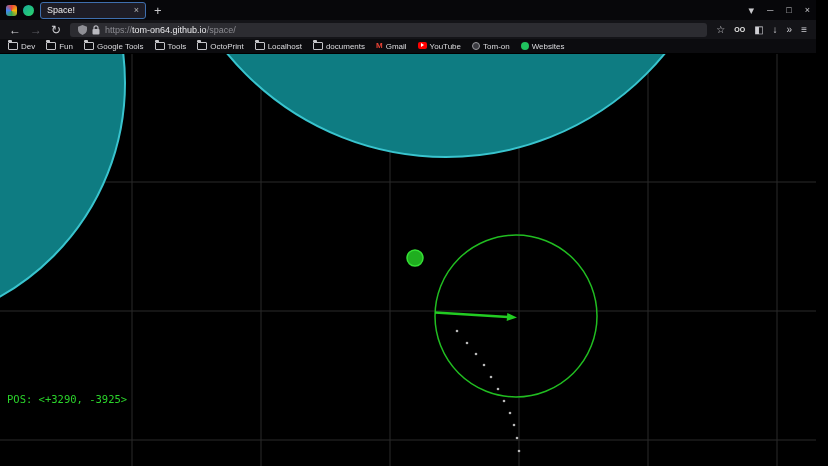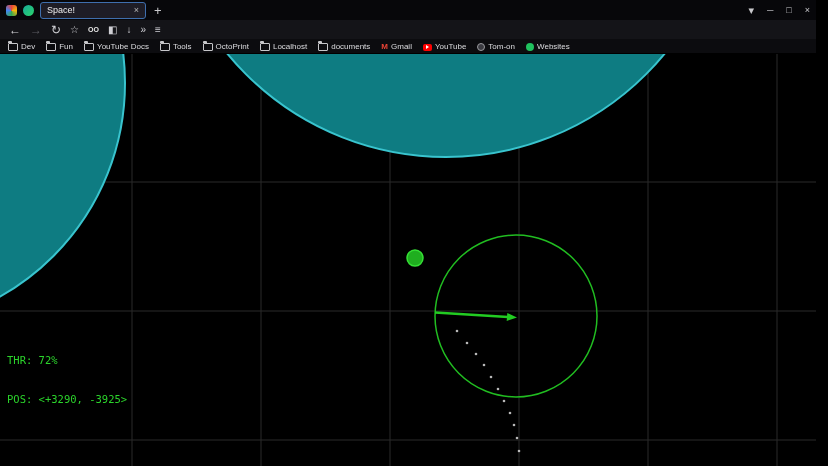--- a/index.html
+++ b/index.html
@@ -29,21 +29,21 @@
   .url-text{font-size:9px;white-space:nowrap;overflow:hidden;}
   .url-dim{color:#8c8c92;}
   .url-host{color:#e9e9ec;}
   .toolbar-right{display:flex;align-items:center;gap:9px;}
   .tb-icon{font-size:10px;color:#cfcfd4;line-height:1;cursor:pointer;}
   .ext-badge{font-size:7px;letter-spacing:0;color:#e6e6e6;font-weight:bold;}
 
   
   .bookmarksbar{height:14px;background:#0c0c0f;display:flex;align-items:center;gap:11px;
     padding:0 8px;flex:none;border-bottom:1px solid #000;}
-  .bm{display:inline-flex;align-items:flex-end;gap:3px;cursor:pointer;white-space:nowrap;}
+  .bm{display:inline-flex;align-items:flex-start;gap:3px;cursor:pointer;white-space:nowrap;}
   .bm-label{font-size:8px;color:#dcdcdf;}
   .folder{width:8px;height:6px;background:transparent;border:1px solid #c6c6c9;border-radius:1px;position:relative;display:inline-block;}
   .folder::before{content:"";position:absolute;top:-3px;left:-1px;width:4px;height:2px;background:#c6c6c9;border-radius:1px 1px 0 0;}
   .ic-gmail{font-size:8px;font-weight:bold;color:#ea4335;line-height:1;}
   .ic-youtube{width:9px;height:7px;background:#ff0000;border-radius:2px;position:relative;display:inline-block;}
   .ic-youtube::after{content:"";position:absolute;left:3px;top:1.5px;border-left:3px solid #fff;
     border-top:2px solid transparent;border-bottom:2px solid transparent;}
   .ic-site{width:8px;height:8px;border-radius:50%;background:#3a3a40;border:1px solid #9a9a9e;display:inline-block;box-sizing:border-box;}
   .ic-octo{width:8px;height:8px;border-radius:50%;background:#20c25e;display:inline-block;}
 
@@ -70,20 +70,34 @@
     <span class="chrome-icon">▾</span>
     <span class="chrome-icon winctl">─</span>
     <span class="chrome-icon winctl">□</span>
     <span class="chrome-icon winctl">×</span>
   </div>
 
   <div class="navbar">
     <span class="nav-icon">←</span>
     <span class="nav-icon disabled">→</span>
     <span class="nav-icon">↻</span>
+    <div class="urlbar">
+      <span style="display:inline-flex;">
+        <svg width="9" height="10" viewBox="0 0 9 10">
+            <path d="M4.5 0 L9 1.8 V4.6 C9 7.4 7 9.2 4.5 10 C2 9.2 0 7.4 0 4.6 V1.8 Z" fill="#8f8f95"></path>
+          </svg>
+      </span>
+      <span style="display:inline-flex;">
+        <svg width="8" height="10" viewBox="0 0 8 10">
+            <rect x="0.5" y="4" width="7" height="5.5" rx="1" fill="#b9b9bf"></rect>
+            <path d="M2 4 V2.8 C2 1.6 2.9 0.8 4 0.8 C5.1 0.8 6 1.6 6 2.8 V4" fill="none" stroke="#b9b9bf" stroke-width="1.2"></path>
+          </svg>
+      </span>
+      <span class="url-text"><span class="url-dim">https://</span><span class="url-host">tom-on64.github.io</span><span class="url-dim">/space/</span></span>
+    </div>
     <div class="toolbar-right">
       <span class="tb-icon">☆</span>
       <span class="tb-icon ext-badge">OO</span>
       <span class="tb-icon">◧</span>
       <span class="tb-icon">↓</span>
       <span class="tb-icon">»</span>
       <span class="tb-icon">≡</span>
     </div>
   </div>
 
@@ -91,21 +105,21 @@
     <span class="bm">
         <span class="folder"></span>
         <span class="bm-label">Dev</span>
       </span>
     <span class="bm">
         <span class="folder"></span>
         <span class="bm-label">Fun</span>
       </span>
     <span class="bm">
         <span class="folder"></span>
-        <span class="bm-label">YouTube Docs</span>
+        <span class="bm-label">Google Tools</span>
       </span>
     <span class="bm">
         <span class="folder"></span>
         <span class="bm-label">Tools</span>
       </span>
     <span class="bm">
         <span class="folder"></span>
         <span class="bm-label">OctoPrint</span>
       </span>
     <span class="bm">
@@ -158,18 +172,17 @@
         <circle cx="504" cy="347" r="1.3" fill="#d8d8d8" opacity="0.85"></circle>
         <circle cx="510" cy="359" r="1.3" fill="#d8d8d8" opacity="0.85"></circle>
         <circle cx="514" cy="371" r="1.3" fill="#d8d8d8" opacity="0.85"></circle>
         <circle cx="517" cy="384" r="1.3" fill="#d8d8d8" opacity="0.85"></circle>
         <circle cx="519" cy="397" r="1.3" fill="#d8d8d8" opacity="0.85"></circle>
         <circle cx="516" cy="262" r="81" fill="none" stroke="#21bd21" stroke-width="1.5"></circle>
         <line x1="435" y1="258.5" x2="508" y2="262.9" stroke="#22cc22" stroke-width="2.5"></line>
         <polygon points="517,263.4 506.7,266.9 507.3,258.9" fill="#22cc22"></polygon>
       </svg>
     <div class="hud" style="color: rgb(43, 212, 43);">
-      <div>THR: 72%</div>
       <div>POS: &lt;+3290, -3925&gt;</div>
     </div>
   </div>
 
 </div>
 
 </body></html>

